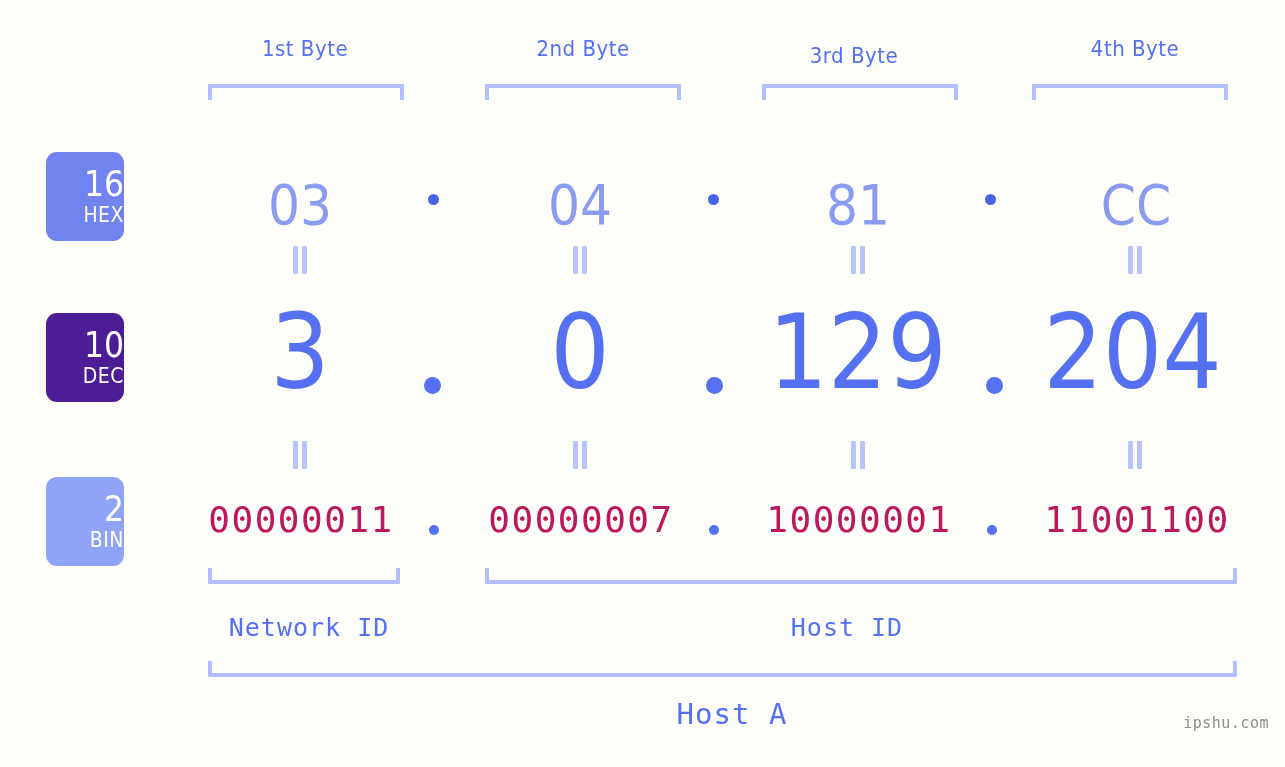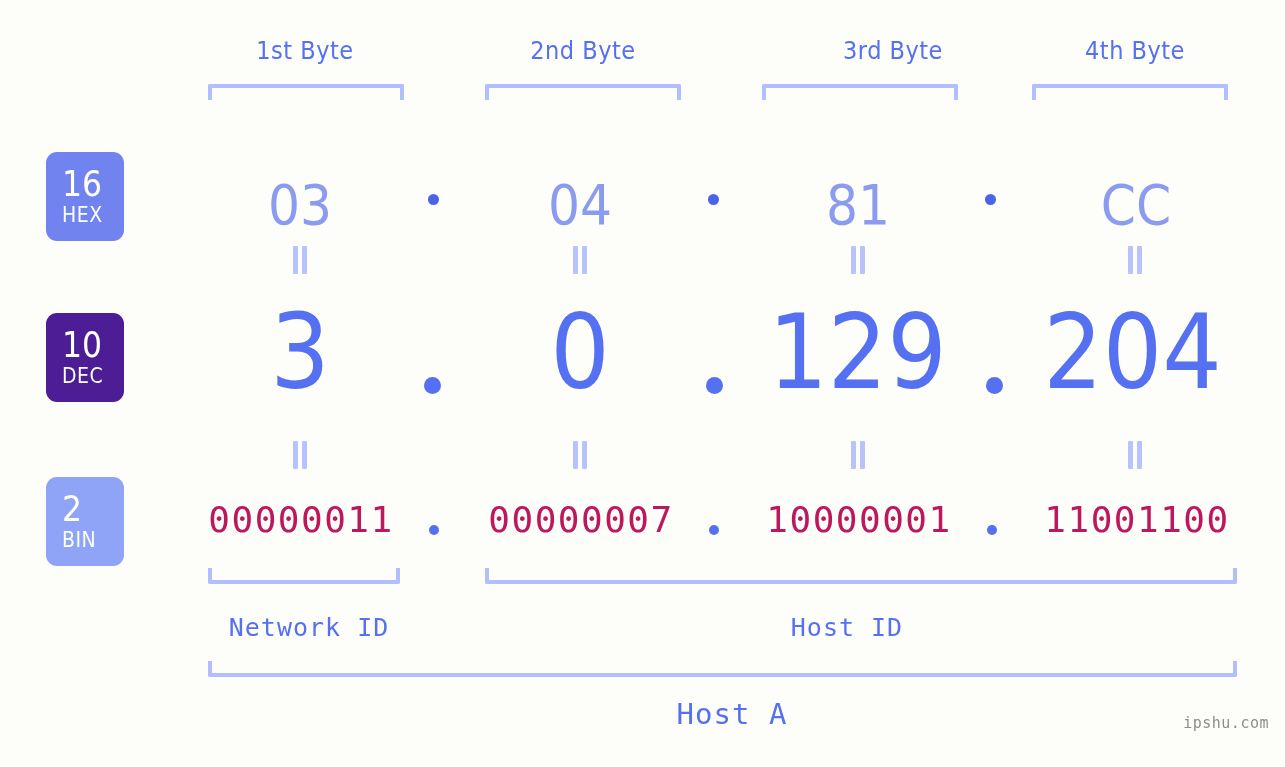--- a/index.html
+++ b/index.html
@@ -15,21 +15,21 @@
     width:1285px; height:767px;
     background:#fdfdfa;
   }
 
   
   .abs { position:absolute; }
 
   
   .byte-label {
     font-family:"DejaVu Sans Condensed","Liberation Sans", sans-serif;
-    font-size:25px;
+    font-size:22px;
     color:#5570f1;
     letter-spacing:0.5px;
     white-space:nowrap;
     top:36px;
     text-align:center;
   }
 
   
   .bracket-down {
     border-top:4px solid #b3beff;
@@ -48,21 +48,21 @@
 
   
   .badge {
     position:absolute;
     left:46px;
     width:78px;
     border-radius:11px;
     color:#ffffff;
     display:flex;
     flex-direction:column;
-    align-items:flex-start;
+    align-items:flex-end;
     justify-content:center;
     line-height:1;
     padding-left:16px;
   }
   .badge .num {
     font-family:"DejaVu Sans Condensed","Liberation Sans", sans-serif;
     font-size:35px;
     font-weight:400;
     letter-spacing:0px;
   }
@@ -172,21 +172,21 @@
     letter-spacing:0.5px;
   }
 </style>
 </head>
 <body>
 
 <div id="stage">
 
   <div class="abs byte-label" style="left:205px;width:200px;">1st Byte</div>
   <div class="abs byte-label" style="left:483px;width:200px;">2nd Byte</div>
-  <div class="abs byte-label" style="left:793px;width:200px;">3rd Byte</div>
+  <div class="abs byte-label" style="left:754px;width:200px;margin-top:7px;">3rd Byte</div>
   <div class="abs byte-label" style="left:1035px;width:200px;">4th Byte</div>
 
   <div class="abs bracket-down" style="left:208px;top:84px;width:196px;"></div>
   <div class="abs bracket-down" style="left:485px;top:84px;width:196px;"></div>
   <div class="abs bracket-down" style="left:762px;top:84px;width:196px;"></div>
   <div class="abs bracket-down" style="left:1032px;top:84px;width:196px;"></div>
 
   <div class="badge" id="badge-hex">
     <span class="num">16</span>
     <span class="nm">HEX</span>

